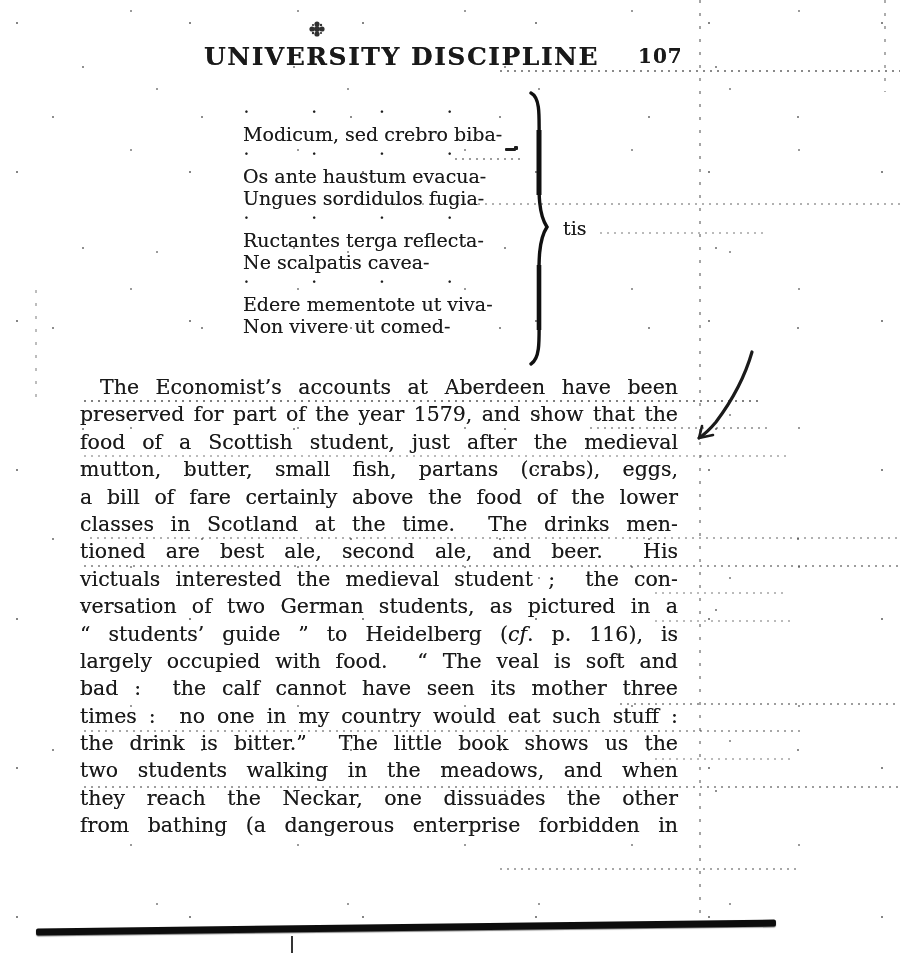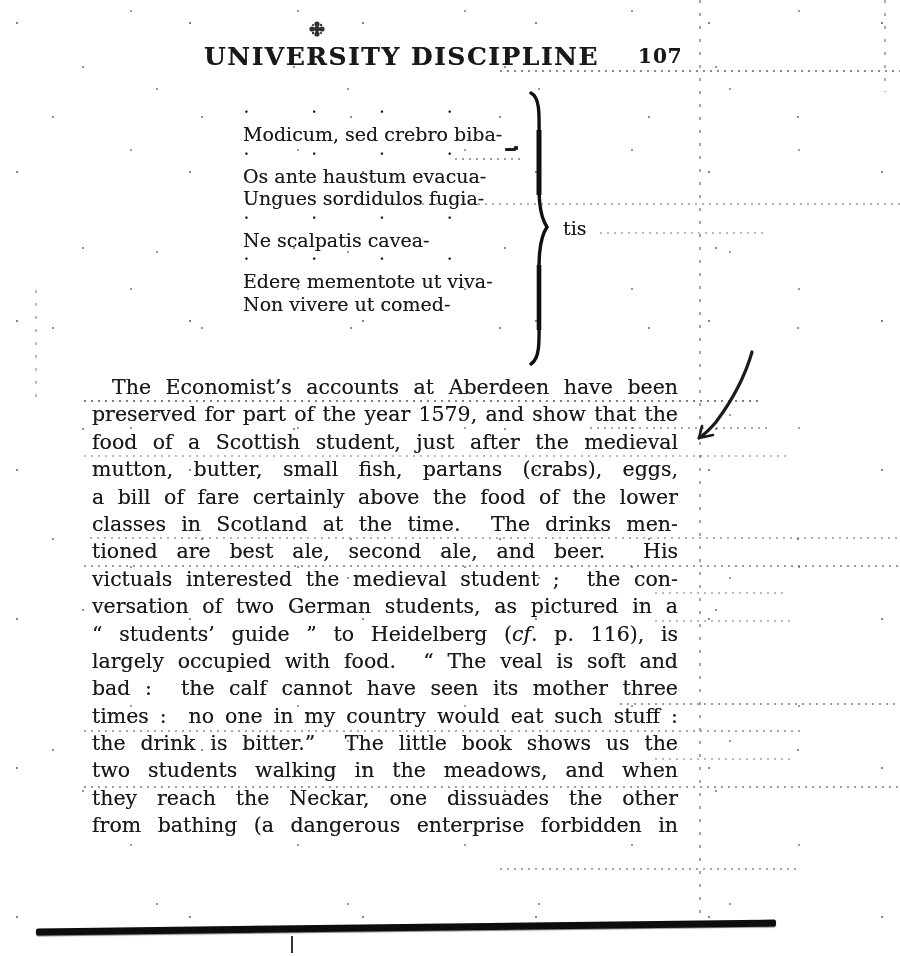--- a/index.html
+++ b/index.html
@@ -48,21 +48,21 @@
     top:217px;left:563px;font-size:19px;text-shadow:0 0 .5px rgba(0,0,0,.5);text-align:right;
   }
   
   .bodyblock{
     top:374px;left:80px;width:598px;
     font-size:20.5px;line-height:27.4px;
     text-shadow:0 0 .55px rgba(0,0,0,.55);
   }
   .body-line{
     text-align:justify;text-align-last:justify;
-    height:27.4px;overflow:visible;white-space:normal;margin-left:12px;
+    height:27.4px;overflow:visible;white-space:normal;
   }
   .body-line.indent{text-indent:20px;}
   .it{font-style:italic;}
   
   .hart{
     position:absolute;height:2px;pointer-events:none;
     background-image:repeating-linear-gradient(to right, rgba(25,25,25,.85) 0 2px, transparent 2px 7px);
   }
   
   .vart{
@@ -103,20 +103,21 @@
   <div class="abs hdr-title">UNIVERSITY DISCIPLINE</div>
   <div class="abs hdr-page">107</div>
 
   <div class="abs verse">
     <div class="dot-row">· · · ·</div>
     <div class="verse-line">Modicum, sed crebro biba-</div>
     <div class="dot-row">· · · ·</div>
     <div class="verse-line">Os ante haustum evacua-</div>
     <div class="verse-line">Ungues sordidulos fugia-</div>
     <div class="dot-row">· · · ·</div>
+    <div class="verse-line">Ructantes terga reflecta-</div>
     <div class="verse-line">Ne scalpatis cavea-</div>
     <div class="dot-row">· · · ·</div>
     <div class="verse-line">Edere mementote ut viva-</div>
     <div class="verse-line">Non vivere ut comed-</div>
   </div>
 
   <span class="abs" style="top:90px;left:526px;">
     <svg width="28" height="278" viewBox="0 0 28 278">
       <path d="M5,3 C15,8 13,28 13,56 C13,98 11,122 21,137 C11,152 13,178 13,218 C13,248 15,268 5,274" fill="none" stroke="#101010" stroke-width="3.4" stroke-linecap="round"></path>
       <path d="M13,40 C13,70 13,85 13,105" fill="none" stroke="#101010" stroke-width="5"></path>

